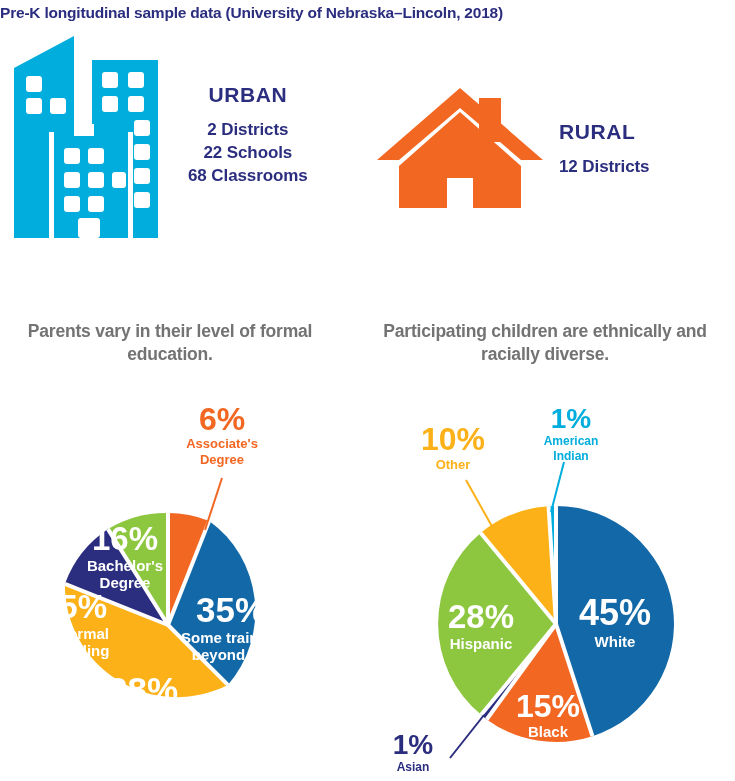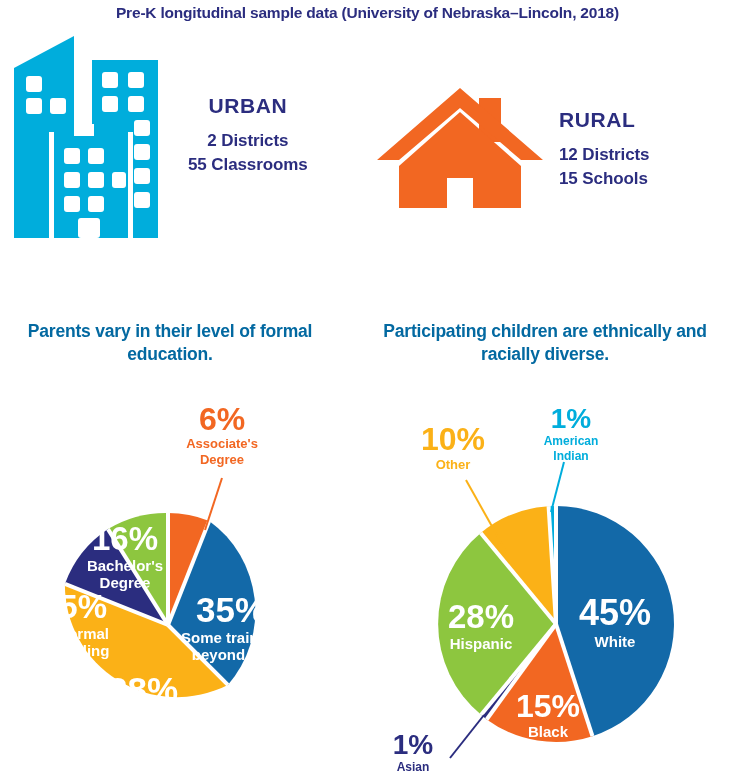--- a/index.html
+++ b/index.html
@@ -14,21 +14,21 @@
     height: 781px;
     position: relative;
     font-family: "Liberation Sans", sans-serif;
     overflow: hidden;
   }
   .source-title {
     position: absolute;
     top: 4px;
     left: 0;
     width: 735px;
-    text-align: center;
+    text-align: left;
     font-size: 15.5px;
     font-weight: bold;
     color: #2B2D7F;
     letter-spacing: -0.2px;
   }
 
   
   .setting-block {
     position: absolute;
     display: flex;
@@ -52,21 +52,21 @@
     color: #2B2D7F;
     line-height: 1.36;
     letter-spacing: -0.1px;
   }
 
   
   .section-heading {
     position: absolute;
     font-size: 17.5px;
     font-weight: bold;
-    color: #0369a1;
+    color: #737373;
     text-align: center;
     line-height: 1.32;
     letter-spacing: -0.2px;
   }
   #education-heading { left: 10px; top: 320px; width: 320px; }
   #ethnicity-heading { left: 360px; top: 320px; width: 370px; }
 
   
   .pie-wrap { position: absolute; }
   #education-pie-wrap { left: 0px; top: 390px; width: 368px; height: 391px; }
@@ -124,41 +124,41 @@
       <rect x="106" y="144" width="14" height="16" rx="3" fill="#FFFFFF"></rect>
       <rect x="58" y="168" width="16" height="16" rx="3" fill="#FFFFFF"></rect>
       <rect x="82" y="168" width="16" height="16" rx="3" fill="#FFFFFF"></rect>
 
       <rect x="72" y="190" width="22" height="20" rx="3" fill="#FFFFFF"></rect>
     </svg>
   </div>
   <div class="setting-text">
     <div class="setting-title">URBAN</div>
     <div class="setting-stat">2 Districts</div>
-    <div class="setting-stat">55 Classrooms</div>
+    <div class="setting-stat">22 Schools</div>
+    <div class="setting-stat">68 Classrooms</div>
   </div>
 </div>
 
 <div class="setting-block" id="rural-block">
   <div class="setting-icon">
     <svg width="170" height="130" viewBox="0 0 170 130" aria-hidden="true">
 
       <rect x="104" y="16" width="22" height="44" fill="#F26722"></rect>
 
       <path d="M85 6 L168 78 L146 78 L85 26 L24 78 L2 78 Z" fill="#F26722"></path>
 
       <path d="M85 30 L146 84 L146 126 L24 126 L24 84 Z" fill="#F26722"></path>
 
       <rect x="72" y="96" width="26" height="30" fill="#FFFFFF"></rect>
     </svg>
   </div>
   <div class="setting-text">
     <div class="setting-title">RURAL</div>
     <div class="setting-stat">12 Districts</div>
-    <div class="setting-stat">15 Schools</div>
   </div>
 </div>
 
 <div class="section-heading" id="education-heading">Parents vary in their level of formal education.</div>
 <div class="section-heading" id="ethnicity-heading">Participating children are ethnically and racially diverse.</div>
 
 <div class="pie-wrap" id="education-pie-wrap">
   <svg class="pie-svg" width="368" height="391" viewBox="0 0 368 391" aria-hidden="true">
     <g>
 

